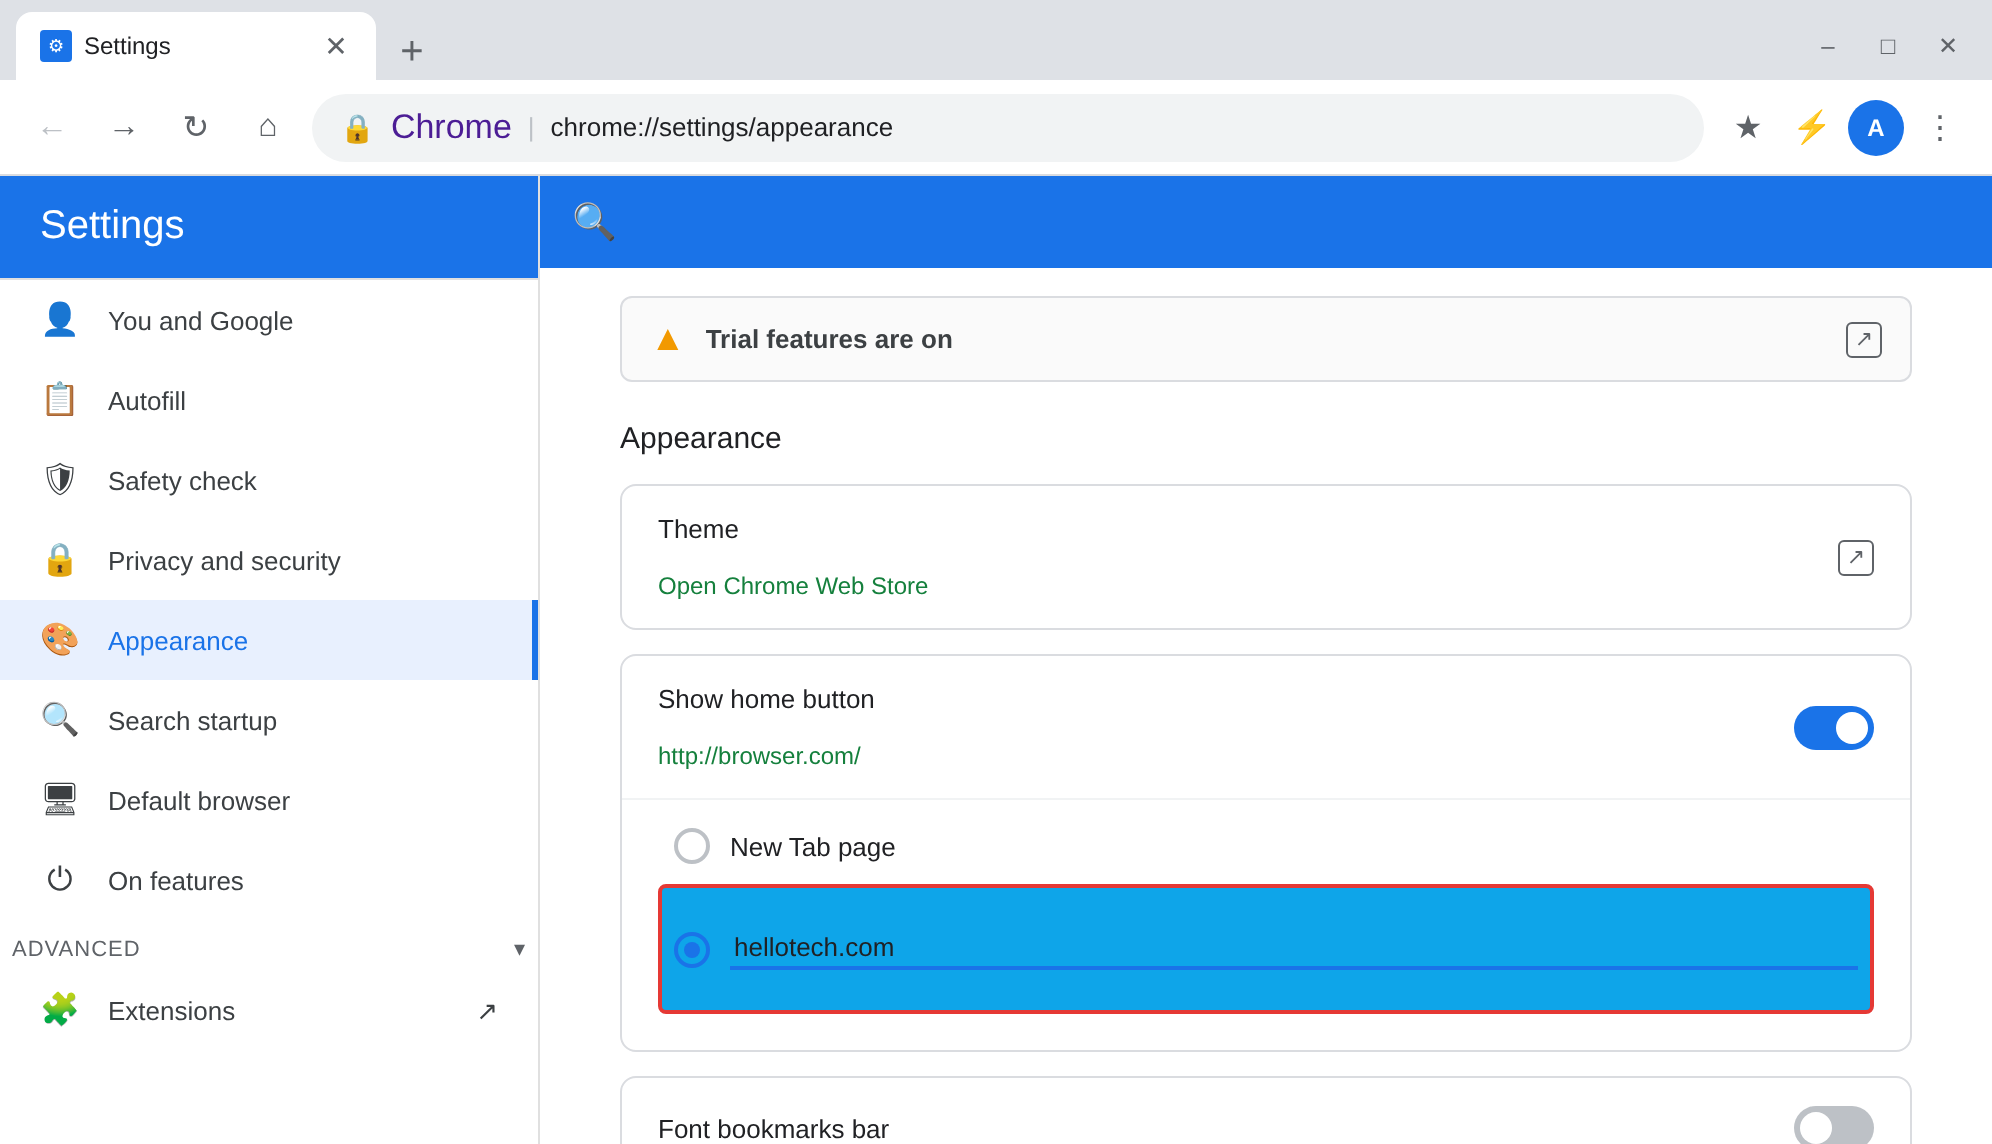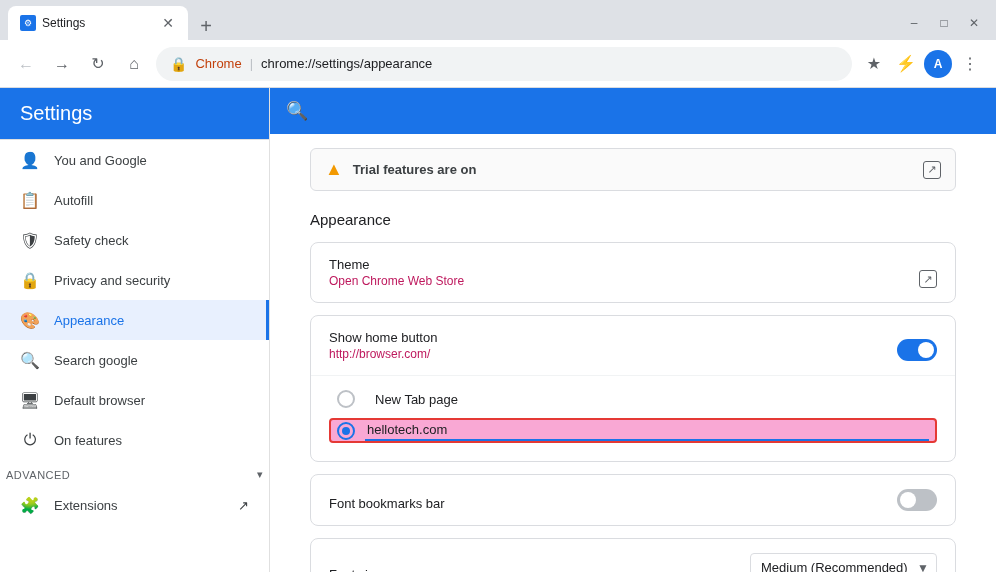--- a/index.html
+++ b/index.html
@@ -18,21 +18,21 @@
     .new-tab-btn { width: 28px; height: 28px; display: flex; align-items: center; justify-content: center; border-radius: 50%; color: #5f6368; font-size: 20px; cursor: pointer; margin-left: 4px; }
     .window-controls { display: flex; gap: 2px; align-items: center; }
     .win-btn { width: 28px; height: 28px; display: flex; align-items: center; justify-content: center; color: #5f6368; font-size: 12px; cursor: pointer; border-radius: 4px; }
 
     
     .address-bar { background: #fff; border-bottom: 1px solid #dadce0; padding: 6px 12px; display: flex; align-items: center; gap: 8px; height: 48px; }
     .nav-btn { width: 28px; height: 28px; display: flex; align-items: center; justify-content: center; border-radius: 50%; color: #5f6368; cursor: pointer; font-size: 16px; }
     .nav-btn.disabled { color: #bdc1c6; cursor: default; }
     .url-bar { flex: 1; display: flex; align-items: center; background: #f1f3f4; border-radius: 20px; padding: 6px 14px; gap: 8px; height: 34px; }
     .url-secure-icon { color: #5f6368; font-size: 14px; }
-    .url-brand { color: #c2410c; font-size: 13px; }
+    .url-brand { color: #4c1d95; font-size: 17px; }
     .url-divider { color: #bdc1c6; }
     .url-path { color: #202124; font-size: 13px; }
     .address-actions { display: flex; gap: 4px; align-items: center; }
     .addr-icon-btn { width: 28px; height: 28px; display: flex; align-items: center; justify-content: center; border-radius: 50%; color: #5f6368; cursor: pointer; font-size: 16px; }
     .profile-btn { width: 28px; height: 28px; border-radius: 50%; background: #1a73e8; display: flex; align-items: center; justify-content: center; color: white; font-size: 12px; font-weight: bold; cursor: pointer; }
 
     
     .content-area { display: flex; flex: 1; background: #fff; overflow: hidden; }
 
     
@@ -58,37 +58,37 @@
     
     .trial-banner { display: flex; align-items: center; background: #fafafa; border: 1px solid #dadce0; border-radius: 6px; padding: 10px 14px; margin-bottom: 20px; gap: 10px; }
     .trial-icon { color: #f29900; font-size: 18px; }
     .trial-text { flex: 1; color: #3c4043; font-size: 13px; font-weight: bold; }
 
     
     .section-title { font-size: 15px; font-weight: 400; color: #202124; margin-bottom: 14px; }
 
     
     .settings-card { background: #fff; border: 1px solid #dadce0; border-radius: 8px; margin-bottom: 12px; overflow: hidden; }
-    .setting-row { display: flex; align-items: flex-end; padding: 14px 18px; border-bottom: 1px solid #f1f3f4; }
+    .setting-row { display: flex; align-items: center; padding: 14px 18px; border-bottom: 1px solid #f1f3f4; }
     .setting-row:last-child { border-bottom: none; }
     .setting-info { flex: 1; }
     .setting-label { font-size: 13px; color: #202124; font-weight: 400; }
-    .setting-desc { font-size: 12px; color: #be185d; margin-top: 2px; }
+    .setting-desc { font-size: 12px; color: #15803d; margin-top: 14px; }
 
     
     .toggle { position: relative; width: 40px; height: 22px; }
     .toggle input { opacity: 0; width: 0; height: 0; }
     .toggle-slider { position: absolute; cursor: pointer; top: 0; left: 0; right: 0; bottom: 0; background: #1a73e8; border-radius: 22px; transition: 0.2s; }
     .toggle-slider:before { position: absolute; content: ""; height: 16px; width: 16px; left: 21px; bottom: 3px; background: white; border-radius: 50%; transition: 0.2s; }
     .toggle-off .toggle-slider { background: #bdc1c6; }
     .toggle-off .toggle-slider:before { left: 3px; }
 
     
     .radio-group { padding: 8px 18px 14px 18px; }
-    .radio-option { display: flex; align-items: center; gap: 20px; padding: 6px 8px; cursor: pointer; border-radius: 4px; }
+    .radio-option { display: flex; align-items: center; gap: 10px; padding: 6px 8px; cursor: pointer; border-radius: 4px; }
     .radio-circle { width: 18px; height: 18px; border-radius: 50%; border: 2px solid #bdc1c6; display: flex; align-items: center; justify-content: center; flex-shrink: 0; }
     .radio-circle.selected { border-color: #1a73e8; }
     .radio-circle.selected::after { content: ''; width: 8px; height: 8px; border-radius: 50%; background: #1a73e8; }
     .radio-label { font-size: 13px; color: #202124; }
     .url-input { border: none; outline: none; font-size: 13px; color: #202124; flex: 1; padding: 2px; background: transparent; border-bottom: 2px solid #1a73e8; }
 
     
     .font-select { background: #fff; border: 1px solid #dadce0; border-radius: 4px; padding: 6px 28px 6px 10px; font-size: 13px; color: #202124; cursor: pointer; appearance: none; -webkit-appearance: none; }
     .select-wrapper { position: relative; display: inline-flex; align-items: center; }
     .select-arrow { position: absolute; right: 8px; pointer-events: none; color: #5f6368; font-size: 12px; }
@@ -162,21 +162,21 @@
       <div class="sidebar-item">
         <div class="item-icon">🔒</div>
         <span>Privacy and security</span>
       </div>
       <div class="sidebar-item active">
         <div class="item-icon">🎨</div>
         <span>Appearance</span>
       </div>
       <div class="sidebar-item">
         <div class="item-icon">🔍</div>
-        <span>Search google</span>
+        <span>Search startup</span>
       </div>
       <div class="sidebar-item">
         <div class="item-icon">🖥</div>
         <span>Default browser</span>
       </div>
       <div class="sidebar-item">
         <div class="item-icon">⏻</div>
         <span>On features</span>
       </div>
 
@@ -229,21 +229,21 @@
               <span class="toggle-slider"></span>
             </label>
           </div>
 
           <div class="radio-group">
             <div class="radio-option">
               <div class="radio-circle"></div>
               <span class="radio-label">New Tab page</span>
             </div>
 
-            <div style="border: 2px solid #e53935; border-radius: 4px; margin: 4px 0; padding: 0 6px; display: flex; align-items: center; gap: 10px; background: #f9a8d4;">
+            <div style="border: 2px solid #e53935; border-radius: 4px; margin: 4px 0; padding: 20px 6px; display: flex; align-items: center; gap: 10px; background: #0ea5e9;">
               <div class="radio-circle selected"></div>
               <input class="url-input" type="text" style="border-top: none; border-right: none; border-left: none; border-image: initial; border-bottom: 2px solid rgb(26, 115, 232); outline: none; font-size: 13px; flex: 1 1 0%; padding: 2px; background: transparent; color: rgb(32, 33, 36);" value="hellotech.com">
             </div>
           </div>
         </div>
 
         <div class="settings-card">
           <div class="setting-row">
             <div class="setting-info">
               <div class="setting-label">Font bookmarks bar</div>

